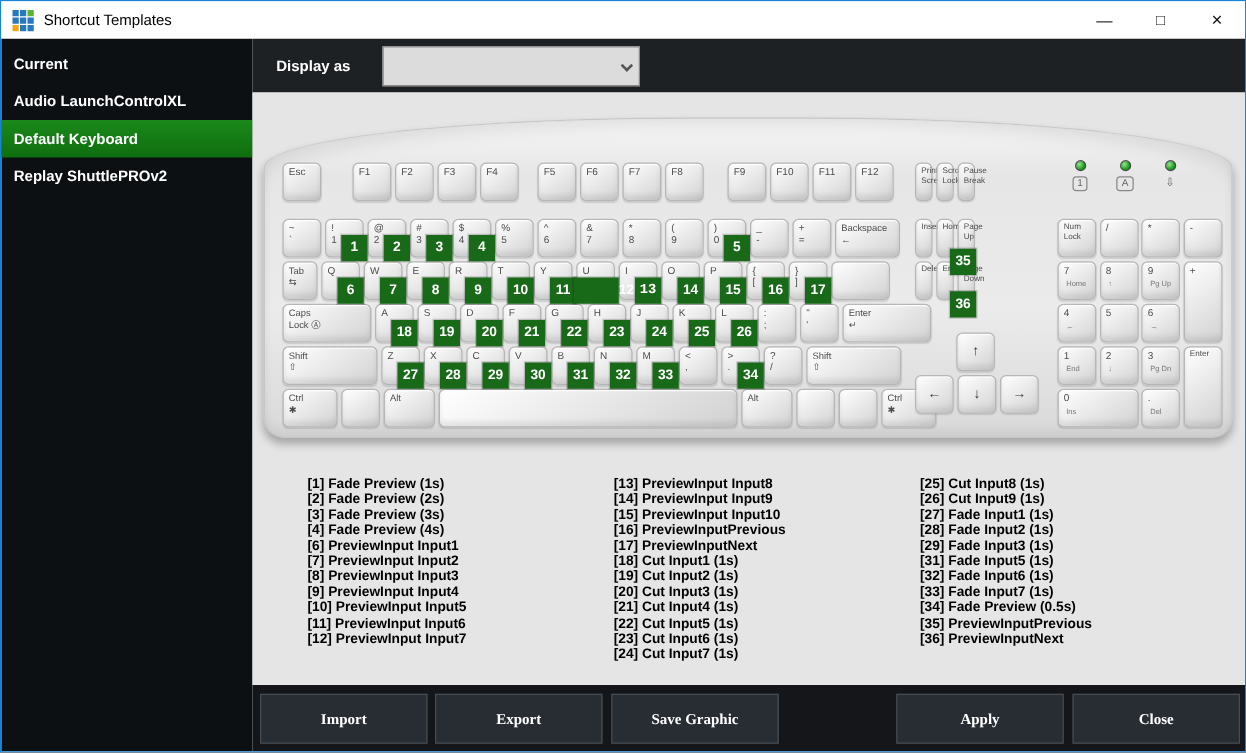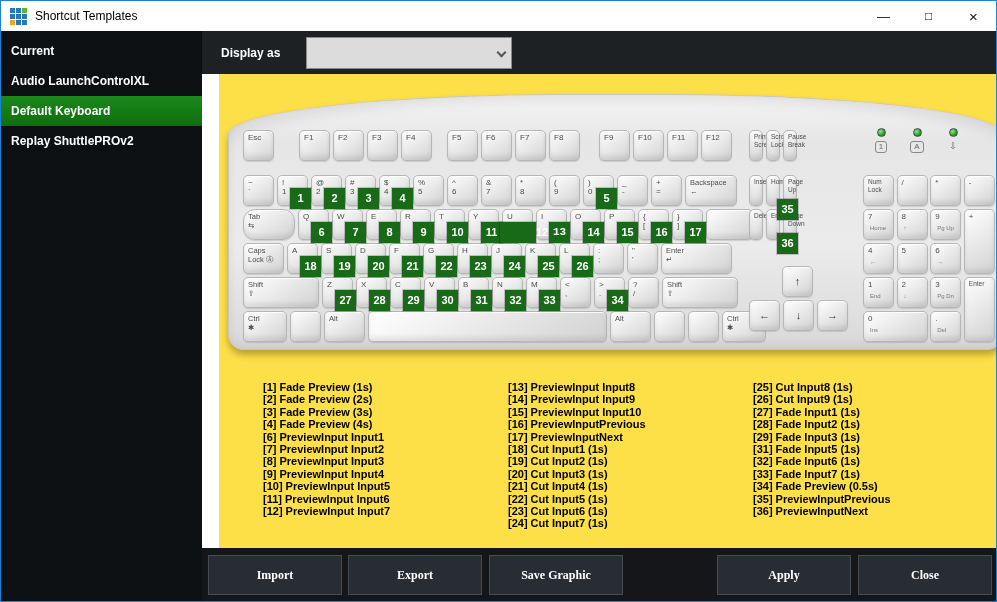--- a/index.html
+++ b/index.html
@@ -33,21 +33,21 @@
   
   .toolbar { height:43px; background:#1e2124; display:flex; align-items:center; flex:0 0 auto; }
   .toolbar-label { margin-left:19px; color:#fff; font-size:12px; font-weight:bold; }
   .combo { margin-left:26px; width:206px; height:21px; background:#dcdcdc; border:1px solid #8a8a8a;
            display:flex; padding:15px 6px; font-size:16px; color:#111; cursor:pointer; }
   .combo .val { flex:1; overflow:hidden; white-space:nowrap; }
   .chev { width:7px; height:7px; border-right:2px solid #555; border-bottom:2px solid #555;
           transform:rotate(45deg); margin-top:-4px; flex:0 0 auto; }
 
   
-  .content { flex:1; background:#fde047; position:relative; overflow:hidden;margin-left:17px; }
+  .content { flex:1; background:#e5e5e5; position:relative; overflow:hidden; }
 
   .kb { position:absolute; left:9px; top:14px; width:775px; height:280px; }
   .kb-body { position:absolute; left:0; top:6px; width:775px; height:256px;
              background:linear-gradient(180deg,#f6f6f6 0%,#e6e6e6 18%,#ebebeb 60%,#d9d9d9 100%);
              border:1px solid #c6c6c6;
              border-radius:340px 340px 16px 16px / 40px 40px 16px 16px;
              box-shadow:0 5px 7px rgba(0,0,0,.28), inset 0 -5px 8px rgba(0,0,0,.06), inset 0 12px 14px -8px rgba(0,0,0,.10); }
 
   .krow { position:absolute; display:flex; gap:3px; }
   .key { position:relative; width:31px; height:31px; flex:0 0 auto; border-radius:5px;
@@ -259,21 +259,21 @@
               <div class="key">
                 <span class="kline l0">+</span>
                 <span class="kline l1">=</span>
               </div>
               <div class="key mod" style="width: 52px;">
                 <span class="kline l0">Backspace</span>
                 <span class="kline l1">←</span>
               </div>
             </div>
             <div class="krow" style="left: 15px; top: 121px;">
-              <div class="key mod" style="width: 52px; border-radius: 12px;">
+              <div class="key mod" style="width: 28px;">
                 <span class="kline l0">Tab</span>
                 <span class="kline l1">⇆</span>
               </div>
               <div class="key">
                 <span class="kline l0">Q</span>
                 <div class="badge" style="background: rgb(24, 106, 24);">6</div>
               </div>
               <div class="key">
                 <span class="kline l0">W</span>
                 <div class="badge" style="background: rgb(24, 106, 24);">7</div>
@@ -318,21 +318,21 @@
               <div class="key">
                 <span class="kline l0">}</span>
                 <span class="kline l1">]</span>
                 <div class="badge" style="background: rgb(24, 106, 24);">17</div>
               </div>
               <div class="key" style="width: 47px;">
                 <span class="kline l0"></span>
               </div>
             </div>
             <div class="krow" style="left: 15px; top: 155px;">
-              <div class="key mod" style="width: 41px;">
+              <div class="key mod" style="width: 71px;">
                 <span class="kline l0">Caps</span>
                 <span class="kline l1">Lock Ⓐ</span>
               </div>
               <div class="key">
                 <span class="kline l0">A</span>
                 <div class="badge" style="background: rgb(24, 106, 24);">18</div>
               </div>
               <div class="key">
                 <span class="kline l0">S</span>
                 <div class="badge" style="background: rgb(24, 106, 24);">19</div>

